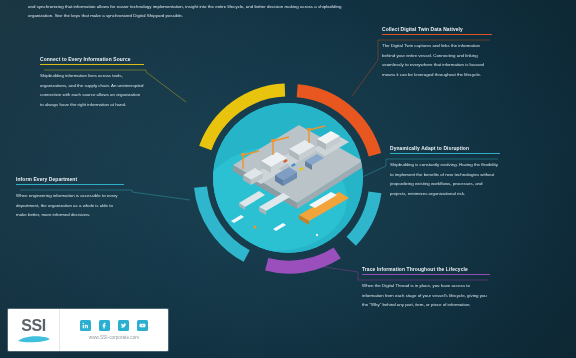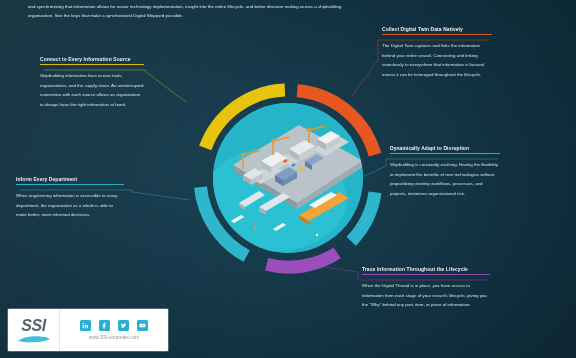--- a/index.html
+++ b/index.html
@@ -103,21 +103,20 @@
     box-shadow: 0 0 0 1px rgba(255,255,255,0.25);
   }
   .logo-box {
     width: 52px;
     height: 100%;
     display: flex;
     flex-direction: column;
     align-items: center;
     justify-content: center;
     border-right: 1px solid #e2e8ea;
-    font-style: italic;
   }
   .logo-text {
     font-size: 16px;
     font-weight: 700;
     color: #58646a;
     letter-spacing: -0.4px;
     line-height: 15px;
   }
   .logo-swoosh { margin-top: 1px; }
 

